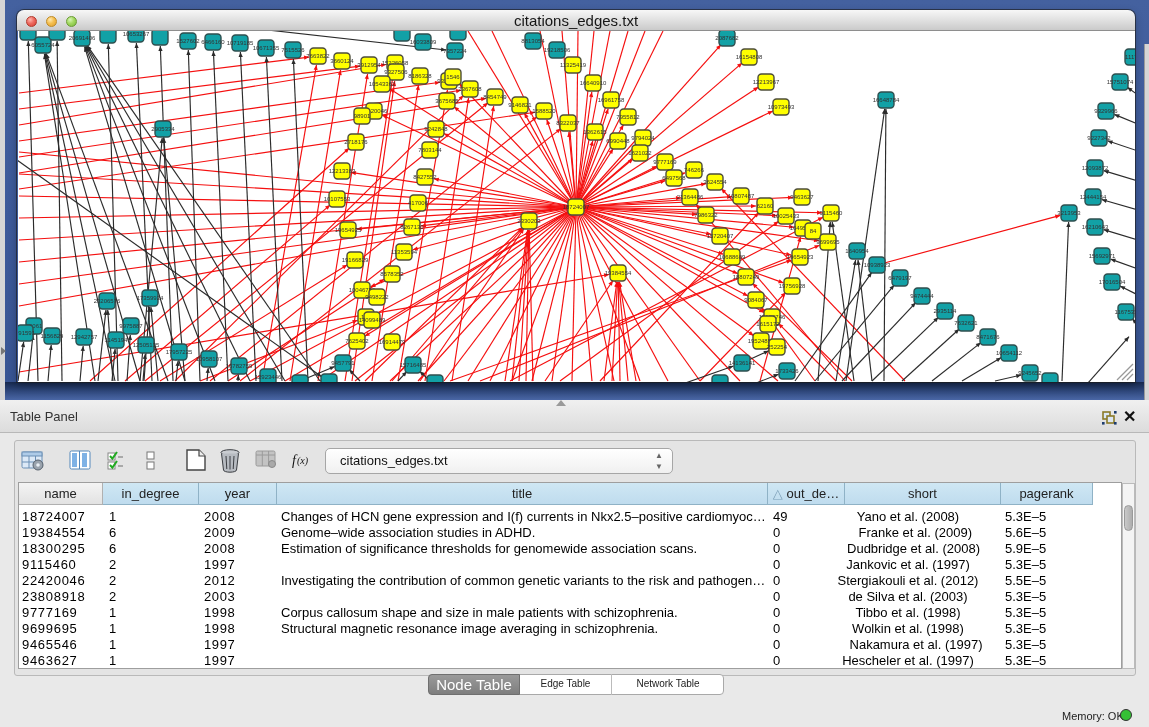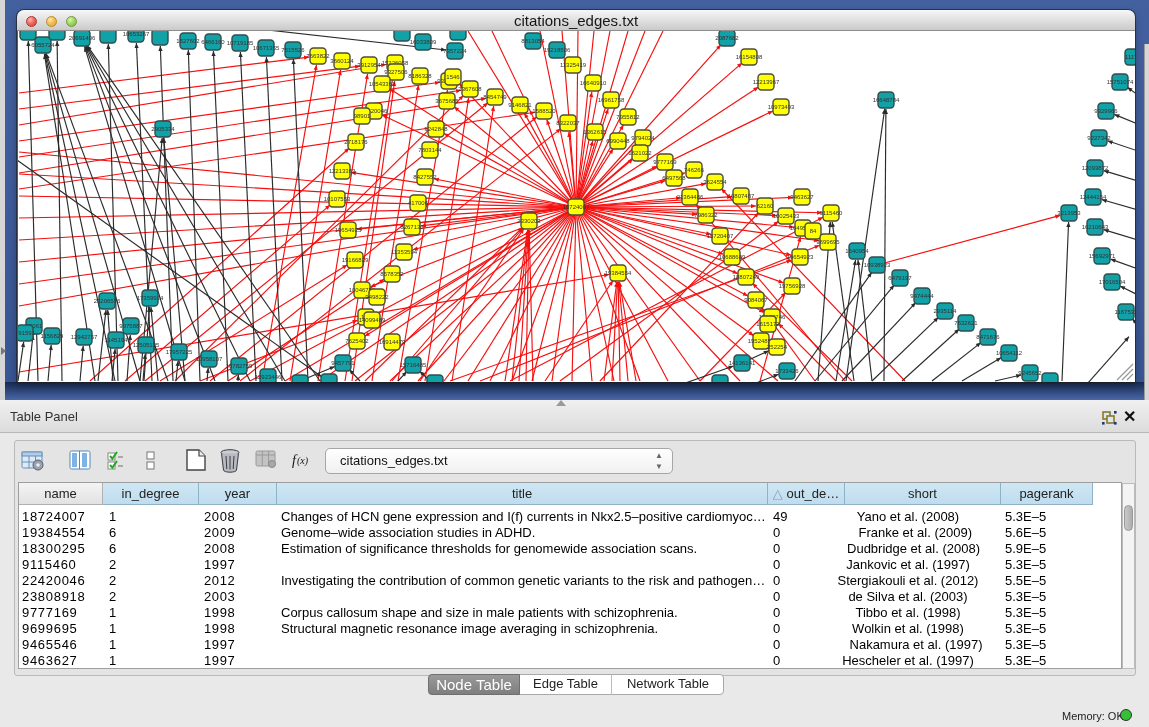--- a/index.html
+++ b/index.html
@@ -30,21 +30,21 @@
 #combo .ud{position:absolute;right:9px;top:1px;font-size:8px;color:#666;line-height:11px}
 #tablewrap{left:18px;top:482px;width:1104px;height:187px;background:#fff;border:1px solid #9e9e9e}
 .hcell{position:absolute;top:483px;height:22px;background:linear-gradient(180deg,#cfe7f4,#bfdcee);border-right:1px solid #8fb2c6;border-bottom:1px solid #8fb2c6;font-size:13px;color:#222;text-align:center;line-height:22px}
 .trow{position:absolute;left:0;width:1104px;height:16px;font-size:13px;color:#000;white-space:nowrap}
 .trow span{position:absolute;top:0;line-height:16px}
 #vsb{left:1122px;top:483px;width:13px;height:186px;background:#f4f4f4;border:1px solid #bbb}
 #vthumb{left:1124px;top:505px;width:9px;height:26px;background:linear-gradient(90deg,#c9c9c9,#adadad);border:1px solid #999;border-radius:5px}
 
 #tabs{left:428px;top:674px;width:296px;height:21px;background:#fff;border:1px solid #a9a9a9;border-radius:4px;overflow:hidden}
 #tab1{left:428px;top:674px;width:92px;height:21px;background:linear-gradient(180deg,#9a9a9a,#7e7e7e);border:1px solid #6f6f6f;border-radius:4px 0 0 4px;color:#fff;font-size:15px;text-align:center;line-height:20px}
-.tab{position:absolute;top:674px;height:21px;color:#222;font-size:13px;text-align:center;line-height:20px}
+.tab{position:absolute;top:674px;height:21px;color:#222;font-size:10px;text-align:center;line-height:20px}
 #memory{left:1062px;top:710px;font-size:11px;color:#222}
 #dot{left:1120px;top:709px;width:12px;height:12px;border-radius:50%;background:#35c135;border:1.5px solid #333}
 #collapse{left:556px;top:400px;width:0;height:0;border-left:5px solid transparent;border-right:5px solid transparent;border-bottom:6px solid #9a9a9a}
 #flt{left:1102px;top:411px;width:15px;height:14px}
 #closex{left:1123px;top:407px;font-size:16px;font-weight:bold;color:#111}
 #larrow{left:1px;top:347px;width:0;height:0;border-top:4px solid transparent;border-bottom:4px solid transparent;border-left:5px solid #777}
 </style></head><body>
 <div id="desk" class="abs"></div>
 <div id="lstrip" class="abs"></div>
 <div id="rstrip" class="abs"></div>

